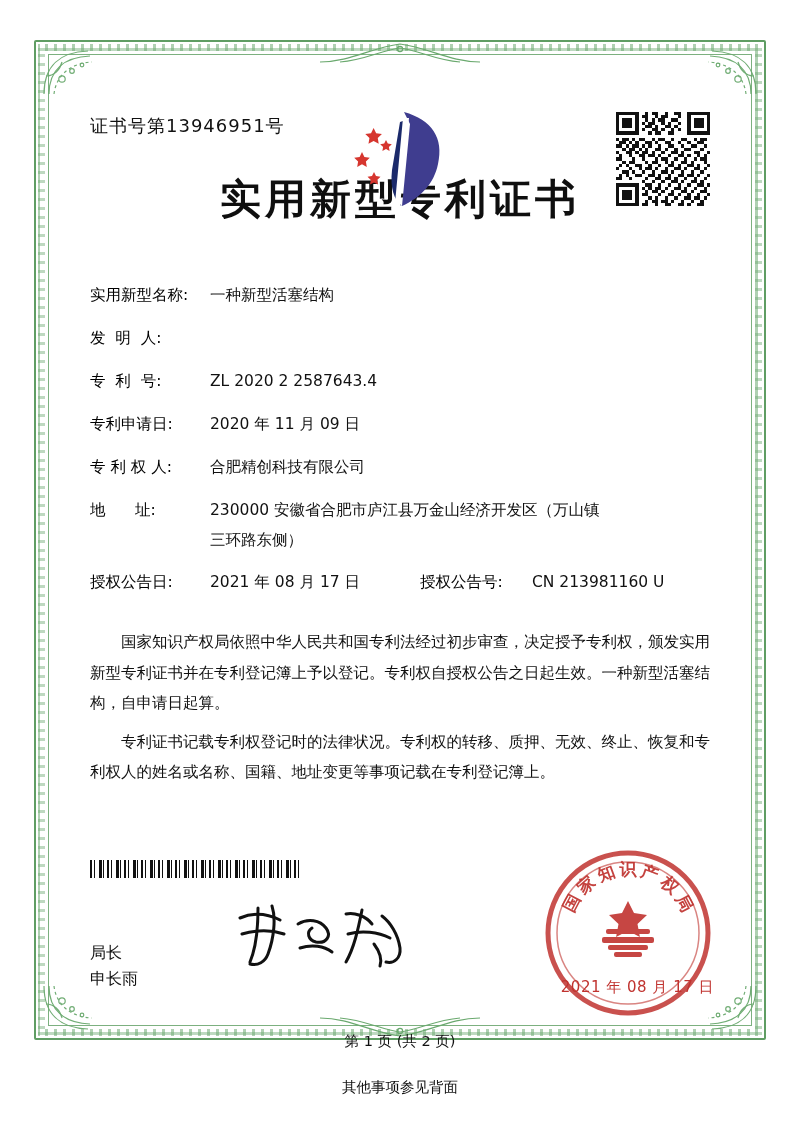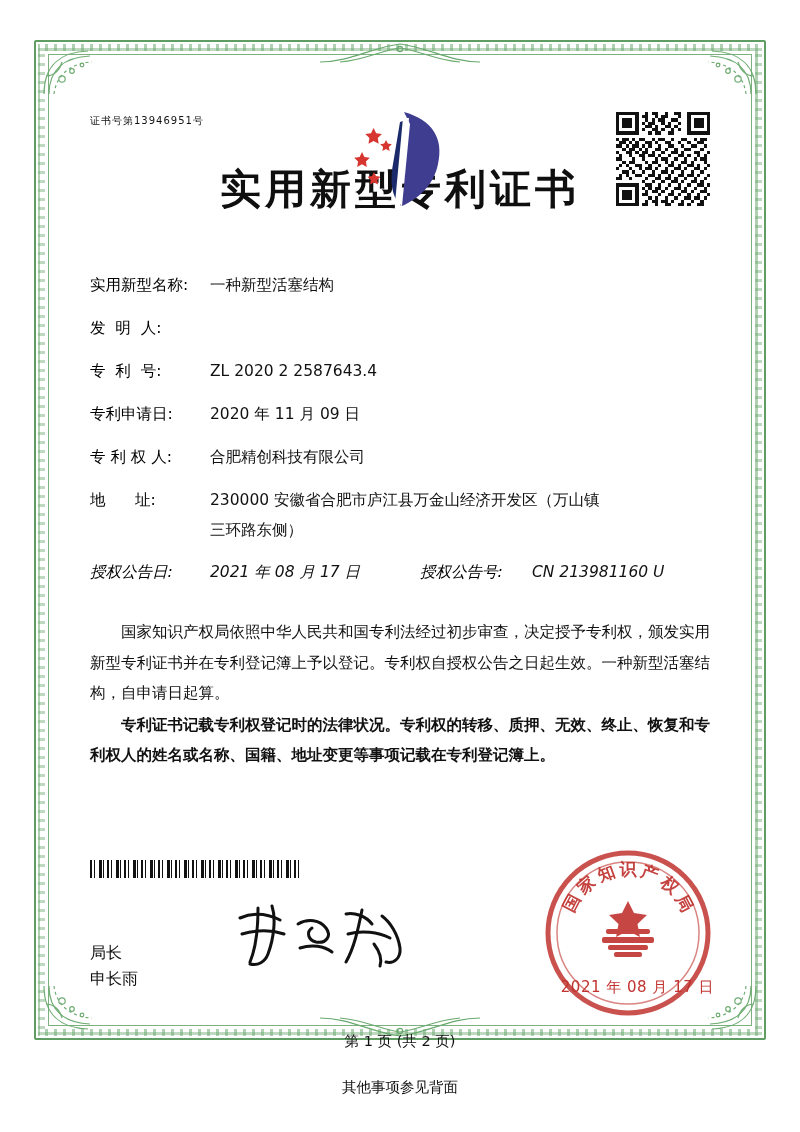--- a/index.html
+++ b/index.html
@@ -79,21 +79,21 @@
   .crest-top svg, .crest-bottom svg { width: 100%; height: 100%; display:block; }
 
   
   .content {
     position: absolute;
     left: 90px; top: 96px; right: 90px;
   }
 
   .cert-no {
     font-family: "DejaVu Sans", "Liberation Sans", sans-serif;
-    font-size: 10px;
+    font-size: 18px;
     letter-spacing: 1px;
     color: #111;
     padding-top: 18px;
   }
 
   .logo {
     position: absolute;
     left: 50%;
     transform: translateX(-50%);
     top: 8px;
@@ -140,36 +140,35 @@
   }
   .field-value .sub {
     display: block;
     margin-top: 9px;
   }
 
   .row-inline {
     display: flex;
     align-items: flex-end;
     margin-bottom: 12px;
-    font-style: italic;
   }
   .row-inline .left-part { width: 330px; flex: none; display:flex; }
   .row-inline .right-part { flex: 1; display:flex; }
   .row-inline .field-label { width: 120px; }
   .row-inline .right-part .field-label { width: 112px; }
 
   .body-text {
     margin-top: 34px;
     font-size: 15.5px;
     line-height: 1.95;
     text-align: justify;
     color: #111;
   }
   .body-text p { margin: 0; text-indent: 2em; }
-  .body-text p + p { margin-top: 2px; font-weight: bold; }
+  .body-text p + p { margin-top: 9px; }
 
   
   .barcode {
     position: absolute;
     left: 90px;
     top: 860px;
     width: 210px;
     height: 18px;
     background: repeating-linear-gradient(90deg,
       #111 0 2px, #fff 2px 4px, #111 4px 5px, #fff 5px 9px,

